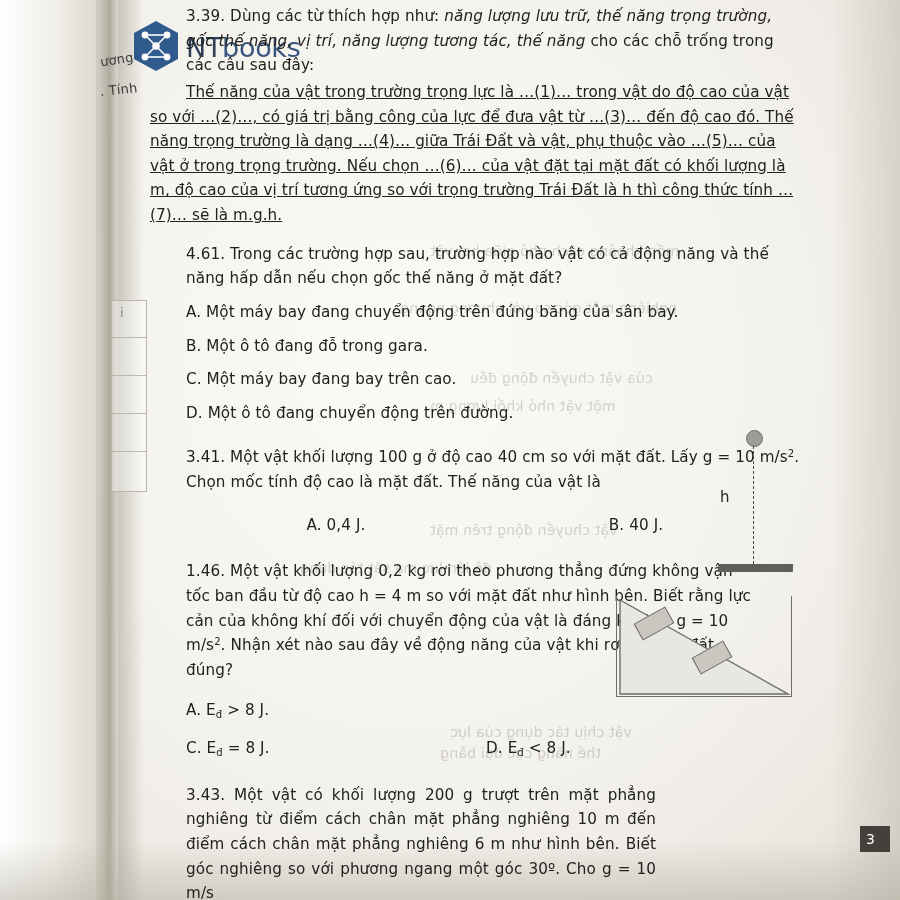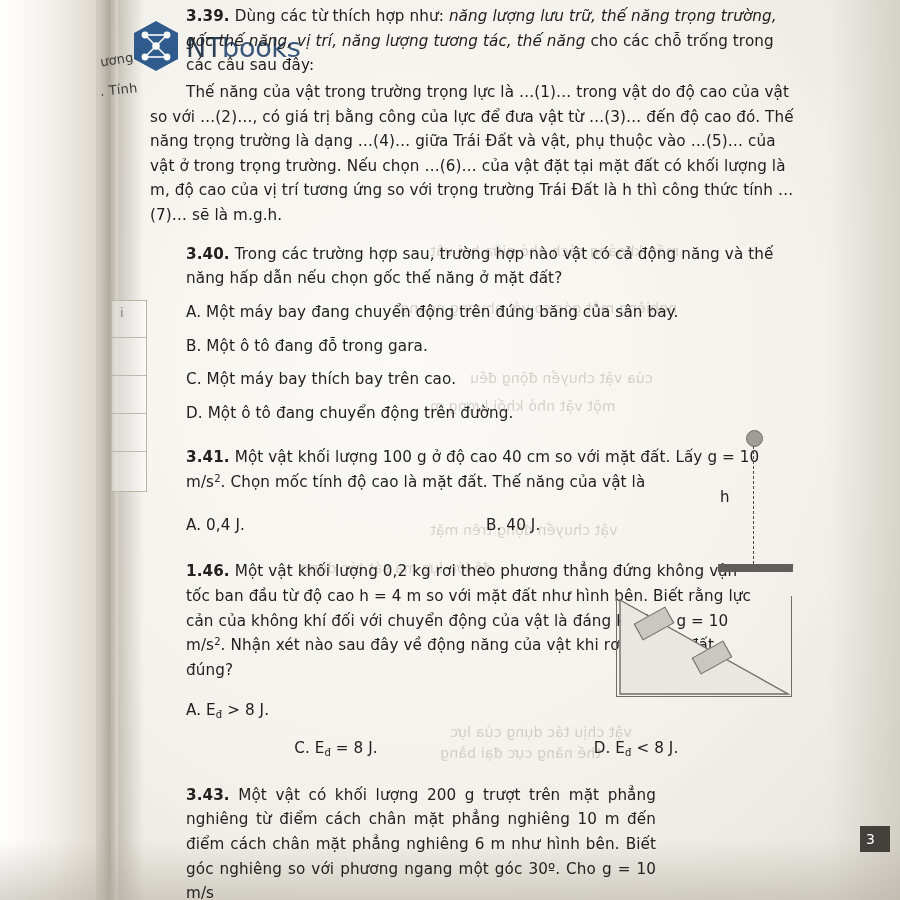--- a/index.html
+++ b/index.html
@@ -83,22 +83,22 @@
   #content {
     position: absolute;
     left: 150px; top: 0;
     width: 650px;
     color: #23211f;
     font-size: 15.2px;
     line-height: 1.62;
     letter-spacing: .1px;
   }
   .para { margin: 0 0 2px 0; }
-  .indent { text-indent: 36px; }
-  .qnum { font-weight: bold; }
+  .indent { text-indent: 36px; text-decoration: underline; }
+  .qnum { font-weight: normal; }
   .it { font-style: italic; }
   .blk { margin-top: 14px; }
   .choice-row {
     display: flex;
     margin-top: 10px;
   }
   .choice-a { width: 300px; padding-left: 36px; }
   .choice-b { width: 300px; }
   .opt-line { margin-top: 9px; padding-left: 36px; }
   sub { font-size: 10px; vertical-align: baseline; position: relative; top: 3px; }
@@ -266,47 +266,47 @@
 
     <div class="para" style="margin-top:4px; padding-left:36px;">
       <span class="qnum">3.39.</span>
       <span>Dùng các từ thích hợp như:</span>
       <span class="it">năng lượng lưu trữ, thế năng trọng trường, gốc thế năng, vị trí, năng lượng tương tác, thế năng</span>
       <span>cho các chỗ trống trong các câu sau đây:</span>
     </div>
     <div class="para indent" style="margin-top:2px;">Thế năng của vật trong trường trọng lực là …(1)… trong vật do độ cao của vật so với …(2)…, có giá trị bằng công của lực để đưa vật từ …(3)… đến độ cao đó. Thế năng trọng trường là dạng …(4)… giữa Trái Đất và vật, phụ thuộc vào …(5)… của vật ở trong trọng trường. Nếu chọn …(6)… của vật đặt tại mặt đất có khối lượng là m, độ cao của vị trí tương ứng so với trọng trường Trái Đất là h thì công thức tính …(7)… sẽ là m.g.h.</div>
 
     <div class="para blk" style="padding-left:36px;">
-      <span class="qnum">3.40.</span>
+      <span class="qnum">4.61.</span>
       <span>Trong các trường hợp sau, trường hợp nào vật có cả động năng và thế năng hấp dẫn nếu chọn gốc thế năng ở mặt đất?</span>
     </div>
     <div class="opt-line">A. Một máy bay đang chuyển động trên đúng băng của sân bay.</div>
     <div class="opt-line">B. Một ô tô đang đỗ trong gara.</div>
-    <div class="opt-line">C. Một máy bay thích bay trên cao.</div>
+    <div class="opt-line">C. Một máy bay đang bay trên cao.</div>
     <div class="opt-line">D. Một ô tô đang chuyển động trên đường.</div>
 
     <div class="para blk" style="padding-left:36px; margin-top:20px;">
       <span class="qnum">3.41.</span>
       <span>Một vật khối lượng 100 g ở độ cao 40 cm so với mặt đất. Lấy g = 10 m/s</span><sup>2</sup><span>. Chọn mốc tính độ cao là mặt đất. Thế năng của vật là</span>
     </div>
-    <div class="choice-row" style="margin-top:18px;">
+    <div class="choice-row" style="margin-top:18px;text-align:center;">
       <div class="choice-a">A. 0,4 J.</div>
       <div class="choice-b">B. 40 J.</div>
     </div>
 
     <div class="para blk" style="padding-left:36px; margin-top:22px; width:570px;">
       <span class="qnum">1.46.</span>
       <span>Một vật khối lượng 0,2 kg rơi theo phương thẳng đứng không vận tốc ban đầu từ độ cao h = 4 m so với mặt đất như hình bên. Biết rằng lực cản của không khí đối với chuyển động của vật là đáng kể. Lấy g = 10 m/s</span><sup>2</sup><span>. Nhận xét nào sau đây về động năng của vật khi rơi tới mặt đất đúng?</span>
     </div>
     <div class="choice-row" style="margin-top:16px;">
       <div class="choice-a">
         <span>A. E</span><sub>đ</sub><span> &gt; 8 J.</span>
       </div>
     </div>
-    <div class="choice-row" style="margin-top:13px;text-align:center;">
+    <div class="choice-row" style="margin-top:13px;">
       <div class="choice-a">
         <span>C. E</span><sub>đ</sub><span> = 8 J.</span>
       </div>
       <div class="choice-b">
         <span>D. E</span><sub>đ</sub><span> &lt; 8 J.</span>
       </div>
     </div>
 
     <div class="para blk" style="padding-left:36px; margin-top:22px; width:470px; text-align:justify;">
       <span class="qnum">3.43.</span>

